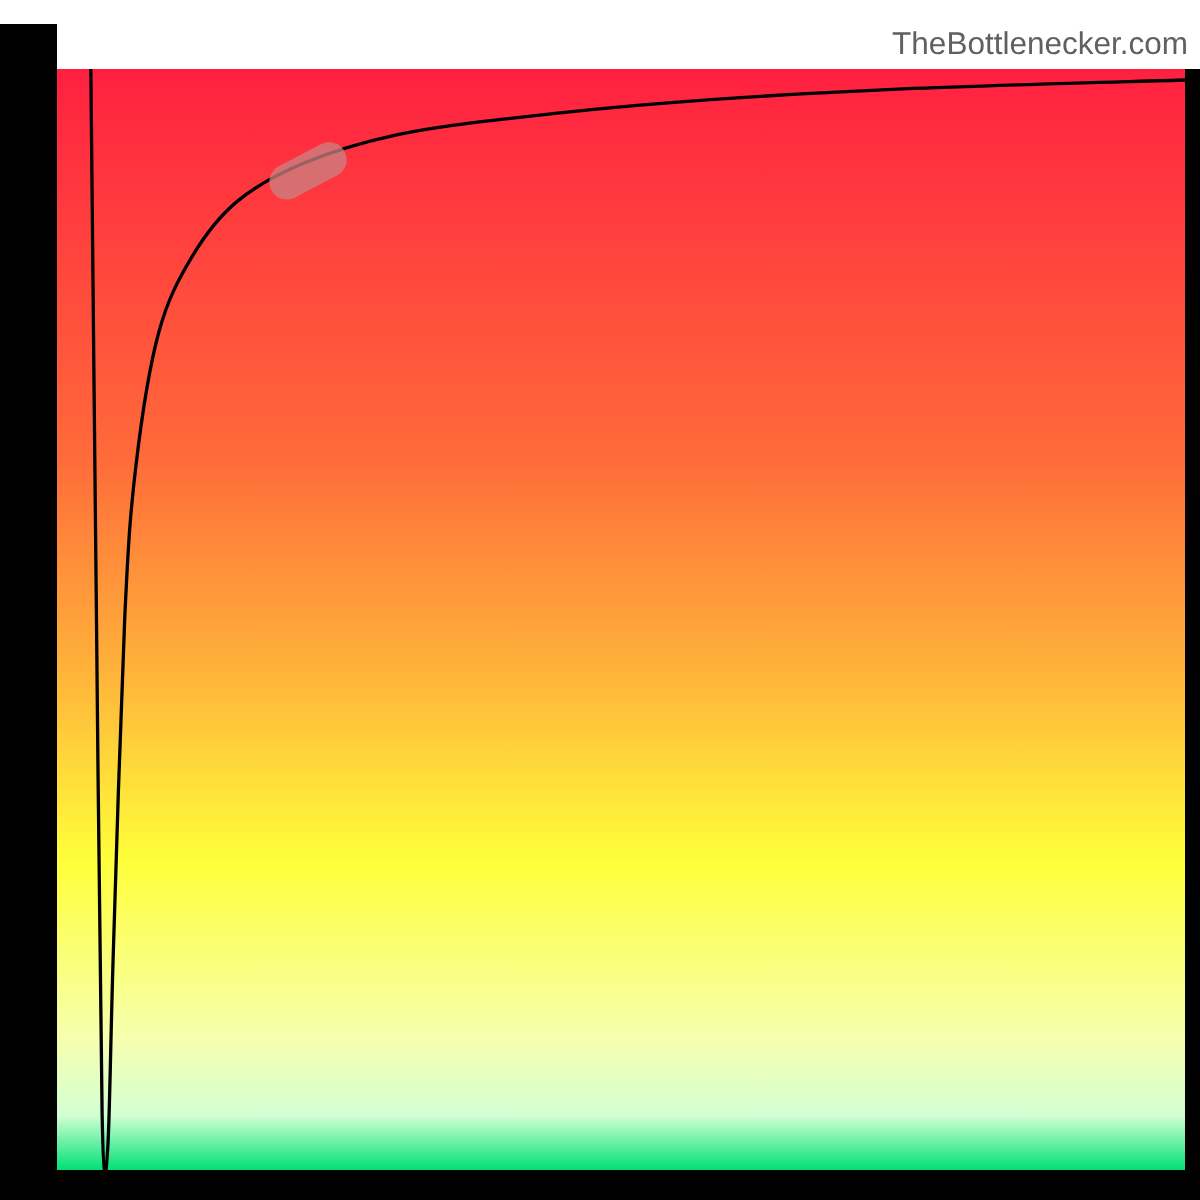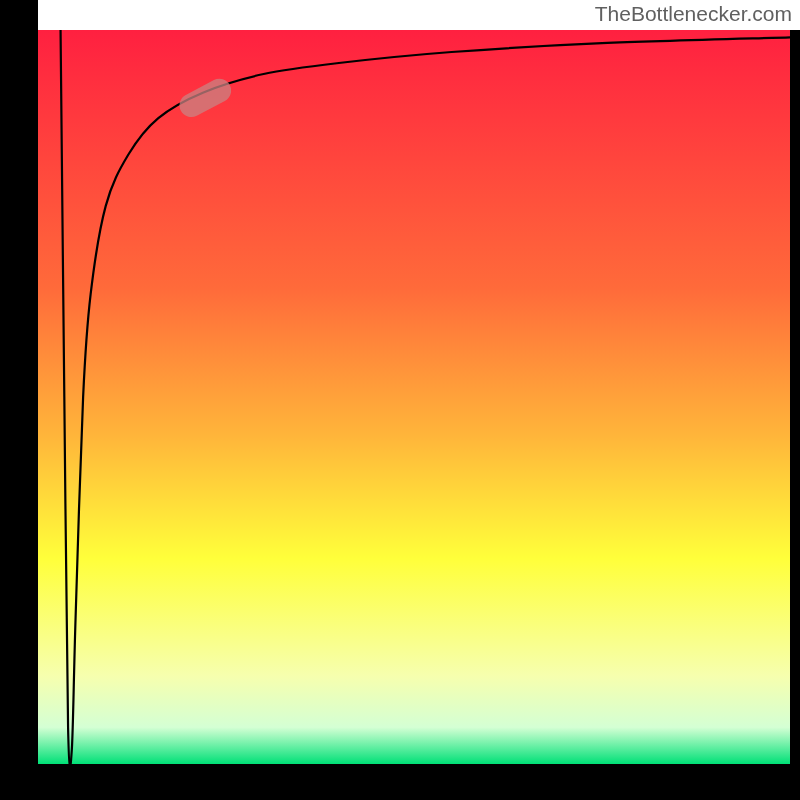--- a/index.html
+++ b/index.html
@@ -9,20 +9,21 @@
     width: 800px;
     height: 800px;
     overflow: hidden;
     position: relative;
     font-family: Arial, Helvetica, sans-serif;
   }
   #container {
     position: relative;
     width: 800px;
     height: 764px;
+    margin-top: 16px;
   }
   #watermark {
     position: absolute;
     top: 2px;
     right: 8px;
     color: #606060;
     font-size: 21px;
     font-weight: normal;
     font-family: Arial, sans-serif;
   }

